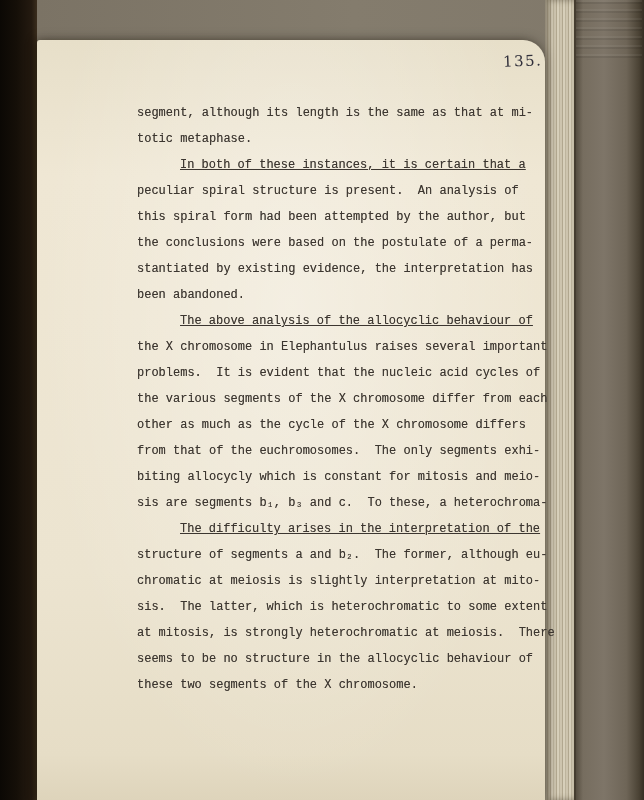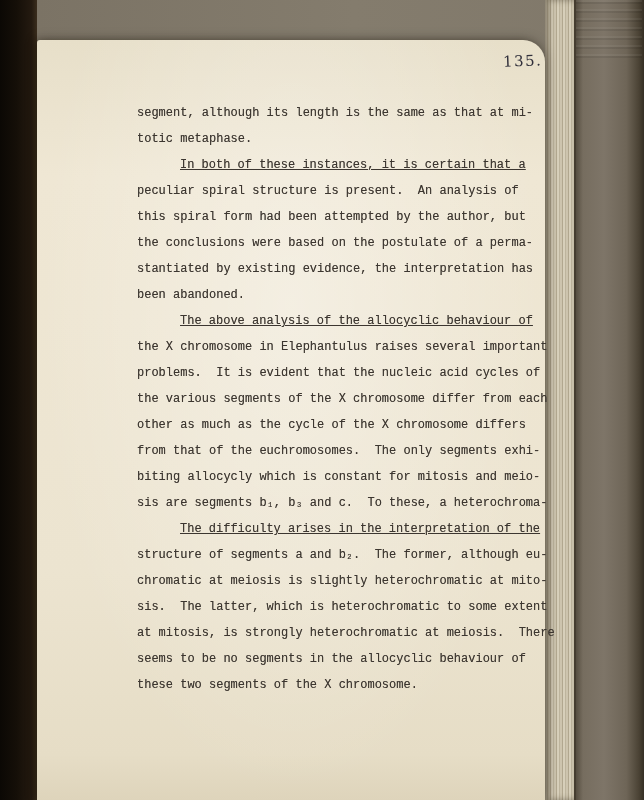--- a/index.html
+++ b/index.html
@@ -101,20 +101,20 @@
         <div class="line indent">The above analysis of the allocyclic behaviour of</div>
         <div class="line">the X chromosome in Elephantulus raises several important</div>
         <div class="line">problems.  It is evident that the nucleic acid cycles of</div>
         <div class="line">the various segments of the X chromosome differ from each</div>
         <div class="line">other as much as the cycle of the X chromosome differs</div>
         <div class="line">from that of the euchromosomes.  The only segments exhi-</div>
         <div class="line">biting allocycly which is constant for mitosis and meio-</div>
         <div class="line">sis are segments b₁, b₃ and c.  To these, a heterochroma-</div>
         <div class="line indent">The difficulty arises in the interpretation of the</div>
         <div class="line">structure of segments a and b₂.  The former, although eu-</div>
-        <div class="line">chromatic at meiosis is slightly heterochromatic at mito-</div>
+        <div class="line">chromatic at meiosis is slightly interpretation at mito-</div>
         <div class="line">sis.  The latter, which is heterochromatic to some extent</div>
         <div class="line">at mitosis, is strongly heterochromatic at meiosis.  There</div>
-        <div class="line">seems to be no segments in the allocyclic behaviour of</div>
+        <div class="line">seems to be no structure in the allocyclic behaviour of</div>
         <div class="line">these two segments of the X chromosome.</div>
       </div>
   </div>
 </div>
 
 </body></html>

